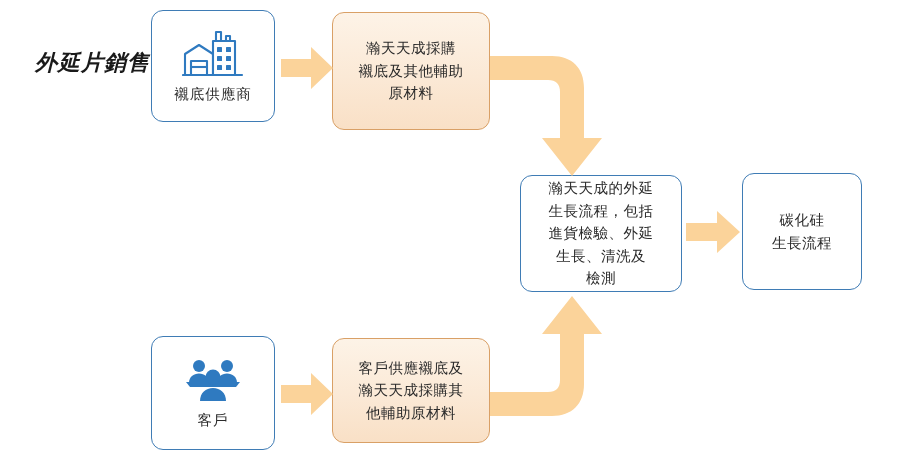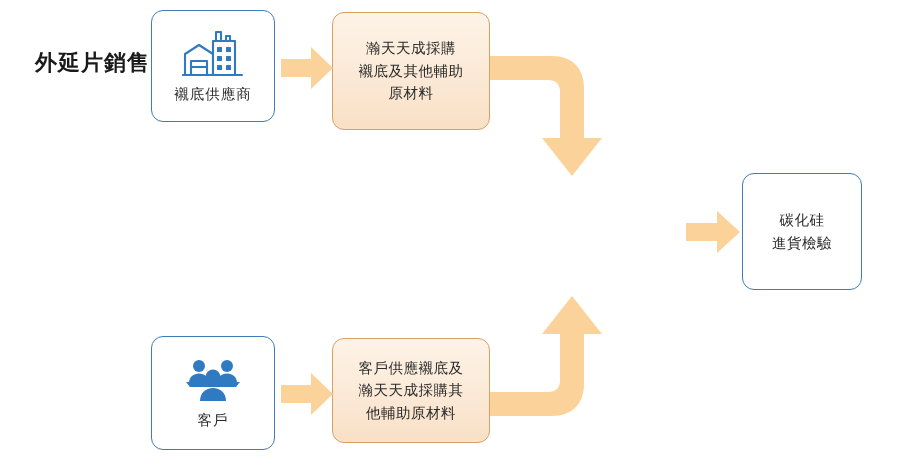--- a/index.html
+++ b/index.html
@@ -20,20 +20,21 @@
 
   
   .row-label {
     position: absolute;
     font-family: "DejaVu Sans", "Liberation Sans", sans-serif;
     font-weight: bold;
     color: #1a1a1a;
     white-space: nowrap;
     text-align: right;
     line-height: 1;
+    font-style: italic;
   }
   #label-top   { left: 0px;  top: 52px;  width: 150px; font-size: 22px; letter-spacing: 1px; }
   #label-bot   { left: 0px;  top: 372px; width: 150px; font-size: 21px; letter-spacing: 1px; }
 
   
   .box {
     position: absolute;
     box-sizing: border-box;
     border-radius: 12px;
     display: flex;
@@ -143,24 +144,31 @@
     </span>
     <div class="icon-caption">客戶</div>
   </div>
 
   <div class="box orange" id="box-customer-supply">
     <div class="box-text">客戶供應襯底及
 瀚天天成採購其
 他輔助原材料</div>
   </div>
 
+  <div class="box blue" id="box-epitaxy-process">
+    <div class="box-text">瀚天天成的外延
+生長流程，包括
+進貨檢驗、外延
+生長、清洗及
+檢測</div>
+  </div>
 
   <div class="box blue" id="box-sic-wafer">
     <div class="box-text">碳化硅
-進貨檢驗</div>
+生長流程</div>
   </div>
 
   <div class="arrow" id="arrow-top-right">
     <svg width="56" height="48" viewBox="0 0 56 48">
       <path d="M2 15 H32 V3 L54 24 L32 45 V33 H2 Z" fill="#fbd39a"></path>
     </svg>
   </div>
 
   <div class="arrow" id="arrow-bottom-right">
     <svg width="56" height="48" viewBox="0 0 56 48">

